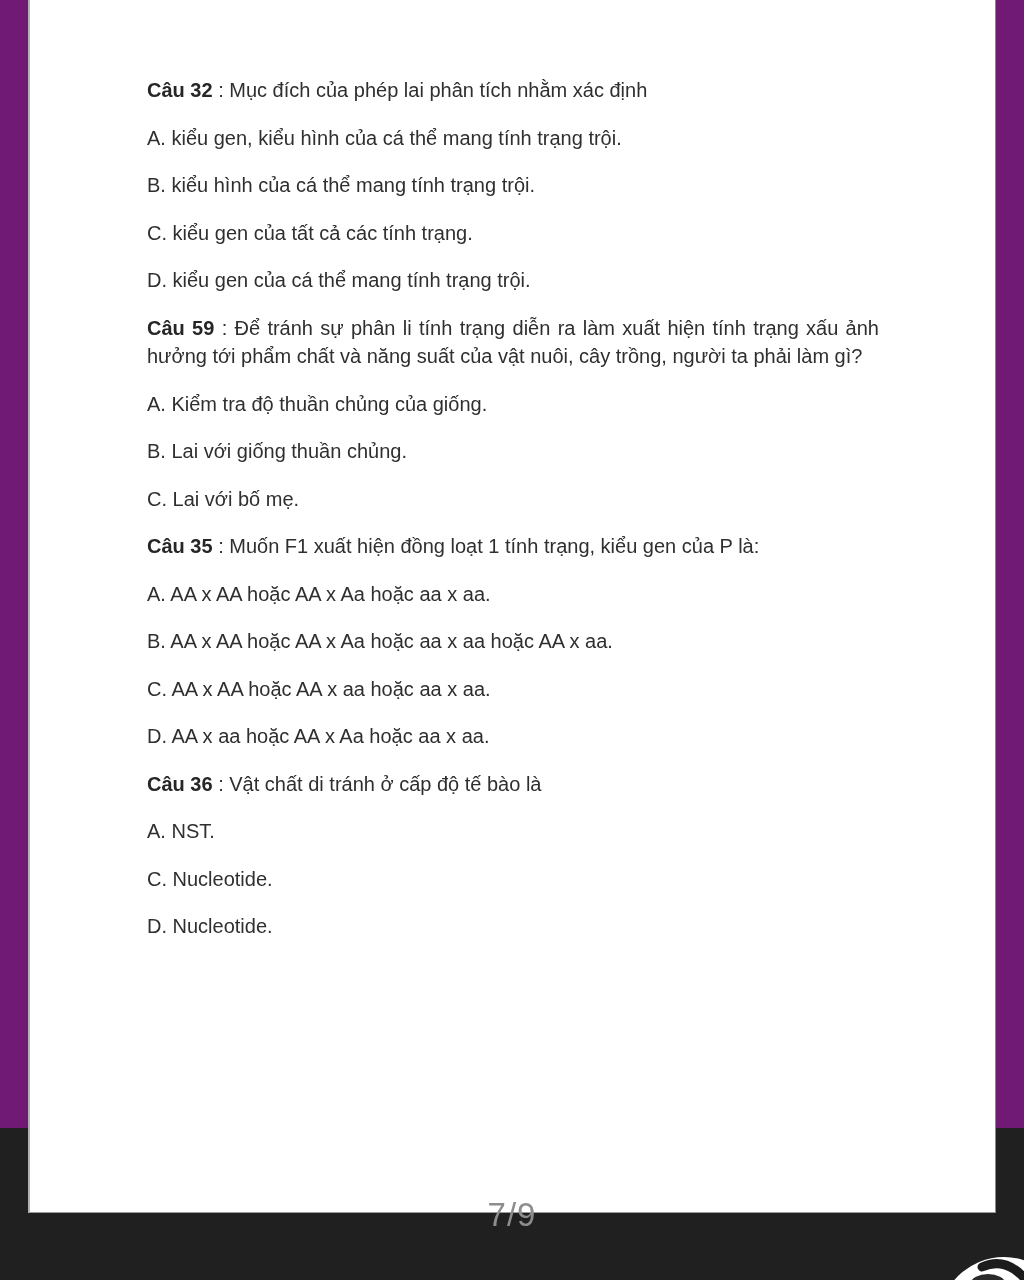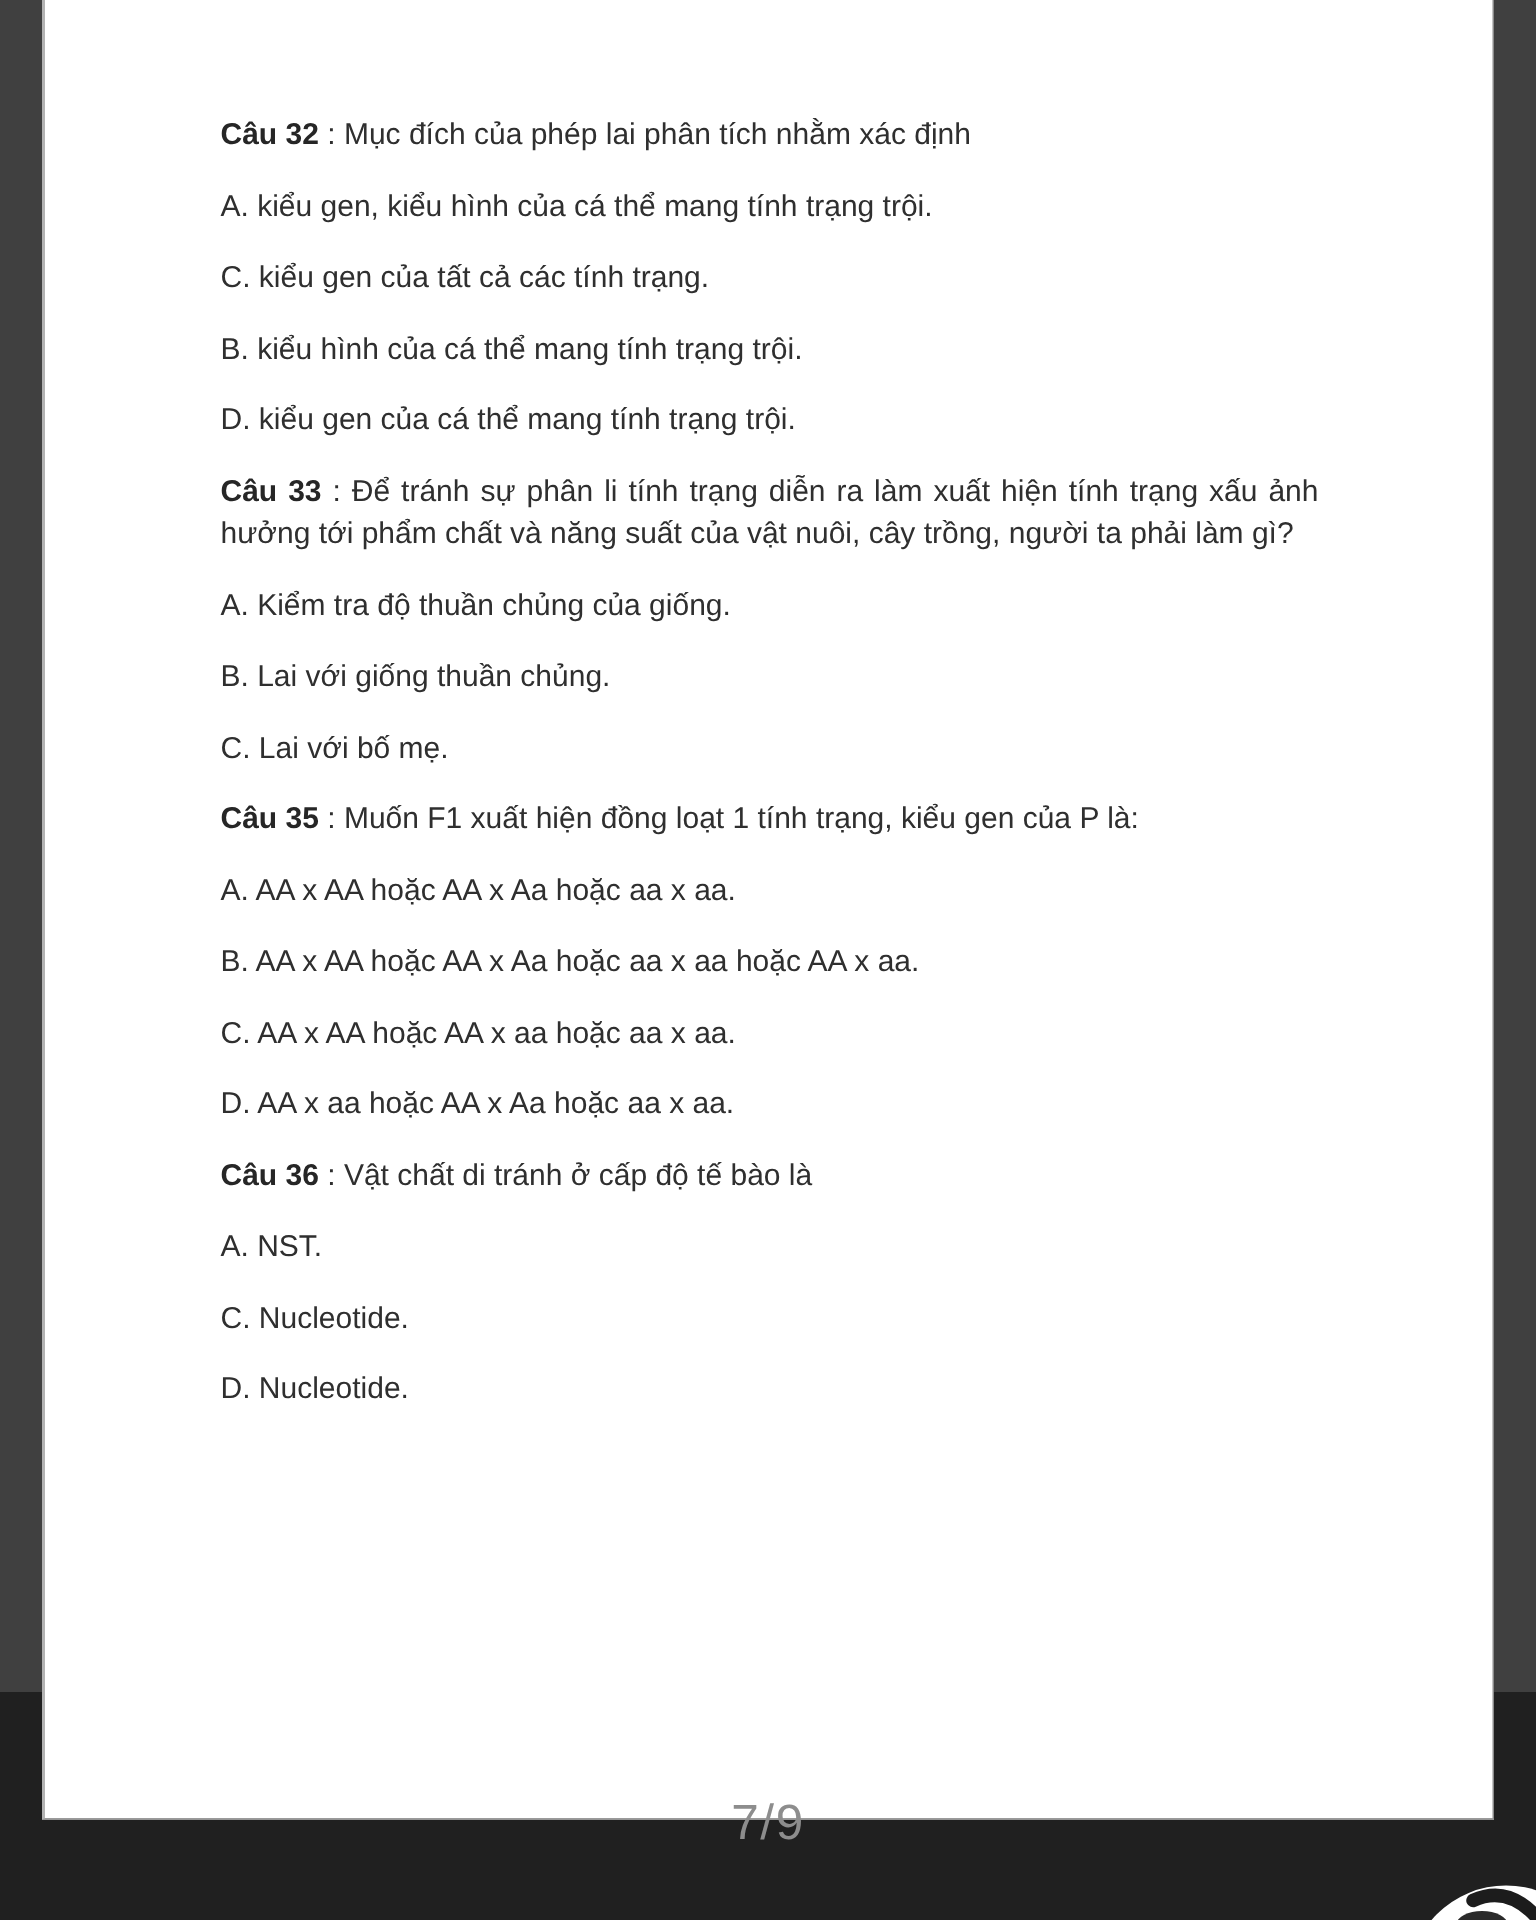--- a/index.html
+++ b/index.html
@@ -8,21 +8,21 @@
     width: 1024px;
     height: 1280px;
     overflow: hidden;
     background: #202020;
     font-family: "Liberation Sans", "DejaVu Sans", sans-serif;
   }
   .frame {
     position: relative;
     width: 1024px;
     height: 1128px;
-    background: #404040;
+    background: #701a75;
   }
   .page {
     position: absolute;
     left: 28px;
     top: 0;
     width: 968px;
     height: 1213px;
     background: #ffffff;
     border-left: 2px solid #b3b3b3;
     border-right: 1px solid #8a8a8a;
@@ -71,25 +71,25 @@
 </style>
 </head>
 <body>
 
 <div class="frame">
 
   <div class="page">
 
     <p class="question"><b>Câu 32</b><span> : Mục đích của phép lai phân tích nhằm xác định</span></p>
     <p class="option">A. kiểu gen, kiểu hình của cá thể mang tính trạng trội.</p>
+    <p class="option">B. kiểu hình của cá thể mang tính trạng trội.</p>
     <p class="option">C. kiểu gen của tất cả các tính trạng.</p>
-    <p class="option">B. kiểu hình của cá thể mang tính trạng trội.</p>
     <p class="option">D. kiểu gen của cá thể mang tính trạng trội.</p>
 
-    <p class="question"><b>Câu 33</b><span> : Để tránh sự phân li tính trạng diễn ra làm xuất hiện tính trạng xấu ảnh hưởng tới phẩm chất và năng suất của vật nuôi, cây trồng, người ta phải làm gì?</span></p>
+    <p class="question"><b>Câu 59</b><span> : Để tránh sự phân li tính trạng diễn ra làm xuất hiện tính trạng xấu ảnh hưởng tới phẩm chất và năng suất của vật nuôi, cây trồng, người ta phải làm gì?</span></p>
     <p class="option">A. Kiểm tra độ thuần chủng của giống.</p>
     <p class="option">B. Lai với giống thuần chủng.</p>
     <p class="option">C. Lai với bố mẹ.</p>
 
     <p class="question"><b>Câu 35</b><span> : Muốn F1 xuất hiện đồng loạt 1 tính trạng, kiểu gen của P là:</span></p>
     <p class="option">A. AA x AA hoặc AA x Aa hoặc aa x aa.</p>
     <p class="option">B. AA x AA hoặc AA x Aa hoặc aa x aa hoặc AA x aa.</p>
     <p class="option">C. AA x AA hoặc AA x aa hoặc aa x aa.</p>
     <p class="option">D. AA x aa hoặc AA x Aa hoặc aa x aa.</p>
 

